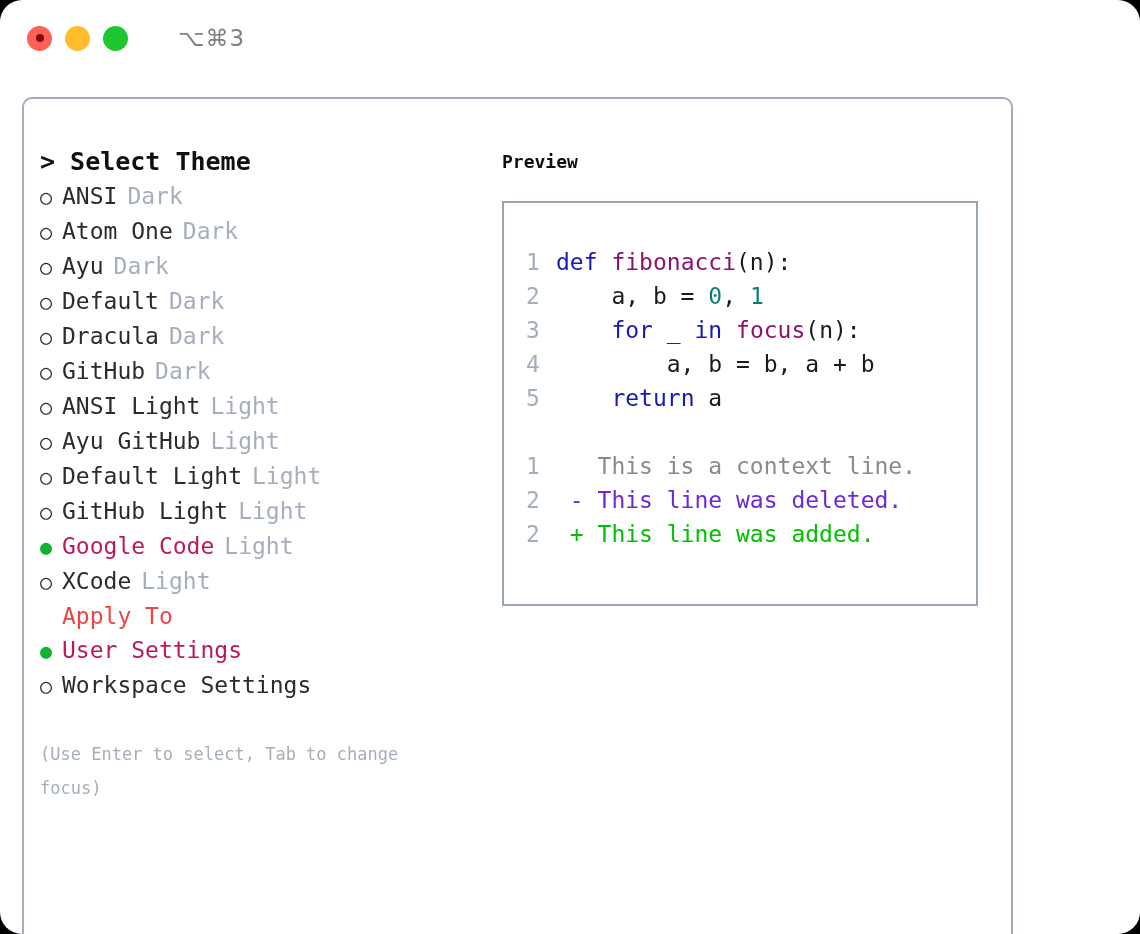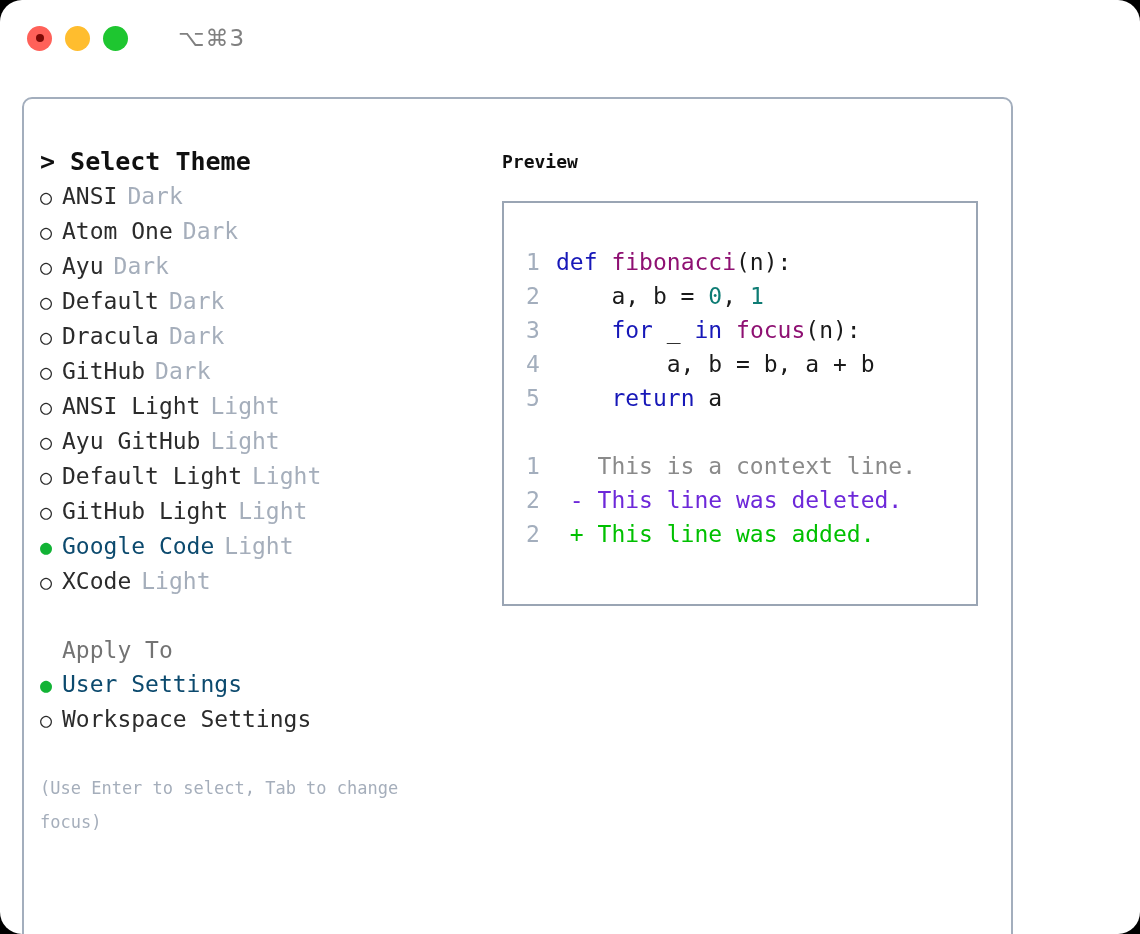--- a/index.html
+++ b/index.html
@@ -109,32 +109,31 @@
   }
   .bullet {
     display: inline-block;
     width: 22px;
     flex: 0 0 22px;
     font-size: 20px;
     color: #2b2b2b;
   }
   .bullet.sel { color: #12b335; }
   .opt-label { color: #2b2b2b; }
-  .opt-row.selected .opt-label { color: #0c4a6e; text-align: right; }
+  .opt-row.selected .opt-label { color: #be185d; text-align: right; }
   .opt-variant {
     color: #a5aebb;
     margin-left: 10px;
   }
   .apply-head {
     font-size: 23px;
     line-height: 34px;
-    color: #737373;
+    color: #ef4444;
     white-space: pre;
     padding-left: 22px;
-    margin-top: 34px;
   }
   .hint {
     margin-top: 34px;
     font-size: 17px;
     line-height: 34px;
     color: #a5aebb;
     width: 420px;
     white-space: pre-wrap;
   }
 

